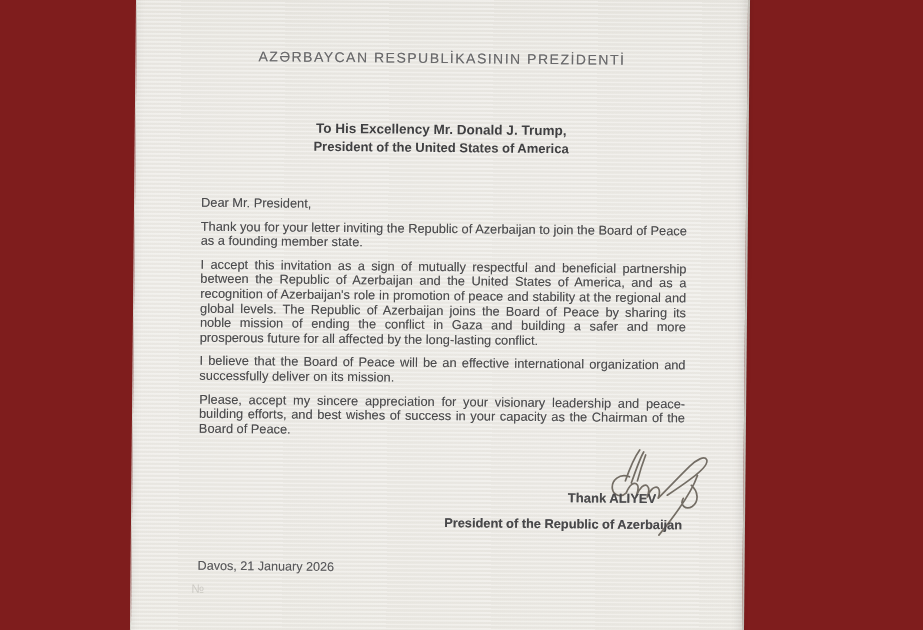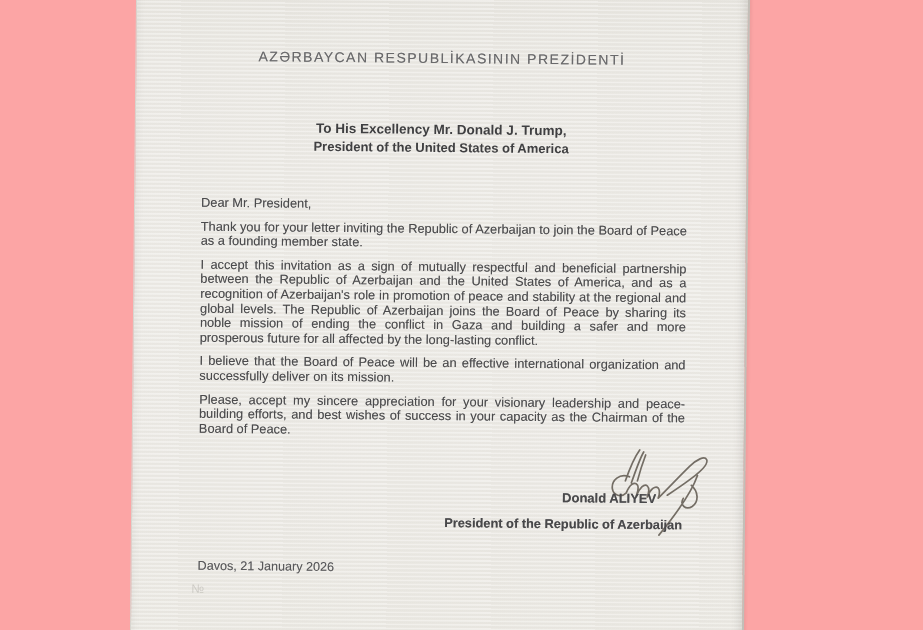--- a/index.html
+++ b/index.html
@@ -3,21 +3,21 @@
 <meta charset="utf-8">
 <style>
   html, body {
     margin: 0; padding: 0;
     background: #ffffff;
     font-family: "Liberation Sans", "DejaVu Sans", sans-serif;
   }
   .stage {
     position: relative;
     width: 923px; height: 630px;
-    background: #fca5a5;
+    background: #7f1d1d;
     overflow: hidden;
   }
   .paper {
     position: absolute;
     left: 133px; top: -16px;
     width: 611px; height: 662px;
     background:
       repeating-linear-gradient(180deg,
         rgba(255,255,255,0.30) 0px, rgba(255,255,255,0.30) 1px,
         rgba(120,115,105,0.030) 2px, rgba(120,115,105,0.030) 3px,
@@ -133,21 +133,21 @@
                M26,32 C16,28 8,36 9,44 C10,51 18,53 23,48
                M23,48 C26,40 31,36 34,40 C36,43 34,48 33,51
                C36,43 41,38 44,41 C47,44 45,49 44,52
                C47,44 52,40 55,43 C57,46 56,50 55,53
                M55,53 C62,46 75,32 86,21 C93,14 101,10 103,14
                C105,18 97,26 88,33 C79,40 70,46 64,50
                M88,40 C95,46 96,56 89,61 C83,65 76,60 80,53
                M94,30 C88,48 72,70 56,90" fill="none" stroke="#5e574e" stroke-width="1.7" stroke-linecap="round" stroke-linejoin="round" opacity="0.85"></path>
     </svg>
 
-    <div class="sig-name">Donald ALIYEV</div>
+    <div class="sig-name">Thank ALIYEV</div>
 
     <div class="sig-title">President of the Republic of Azerbaijan</div>
 
     <div class="dateline">Davos, 21 January 2026</div>
 
     <div class="refmark">№</div>
   </div>
 </div>
 
 </body></html>

